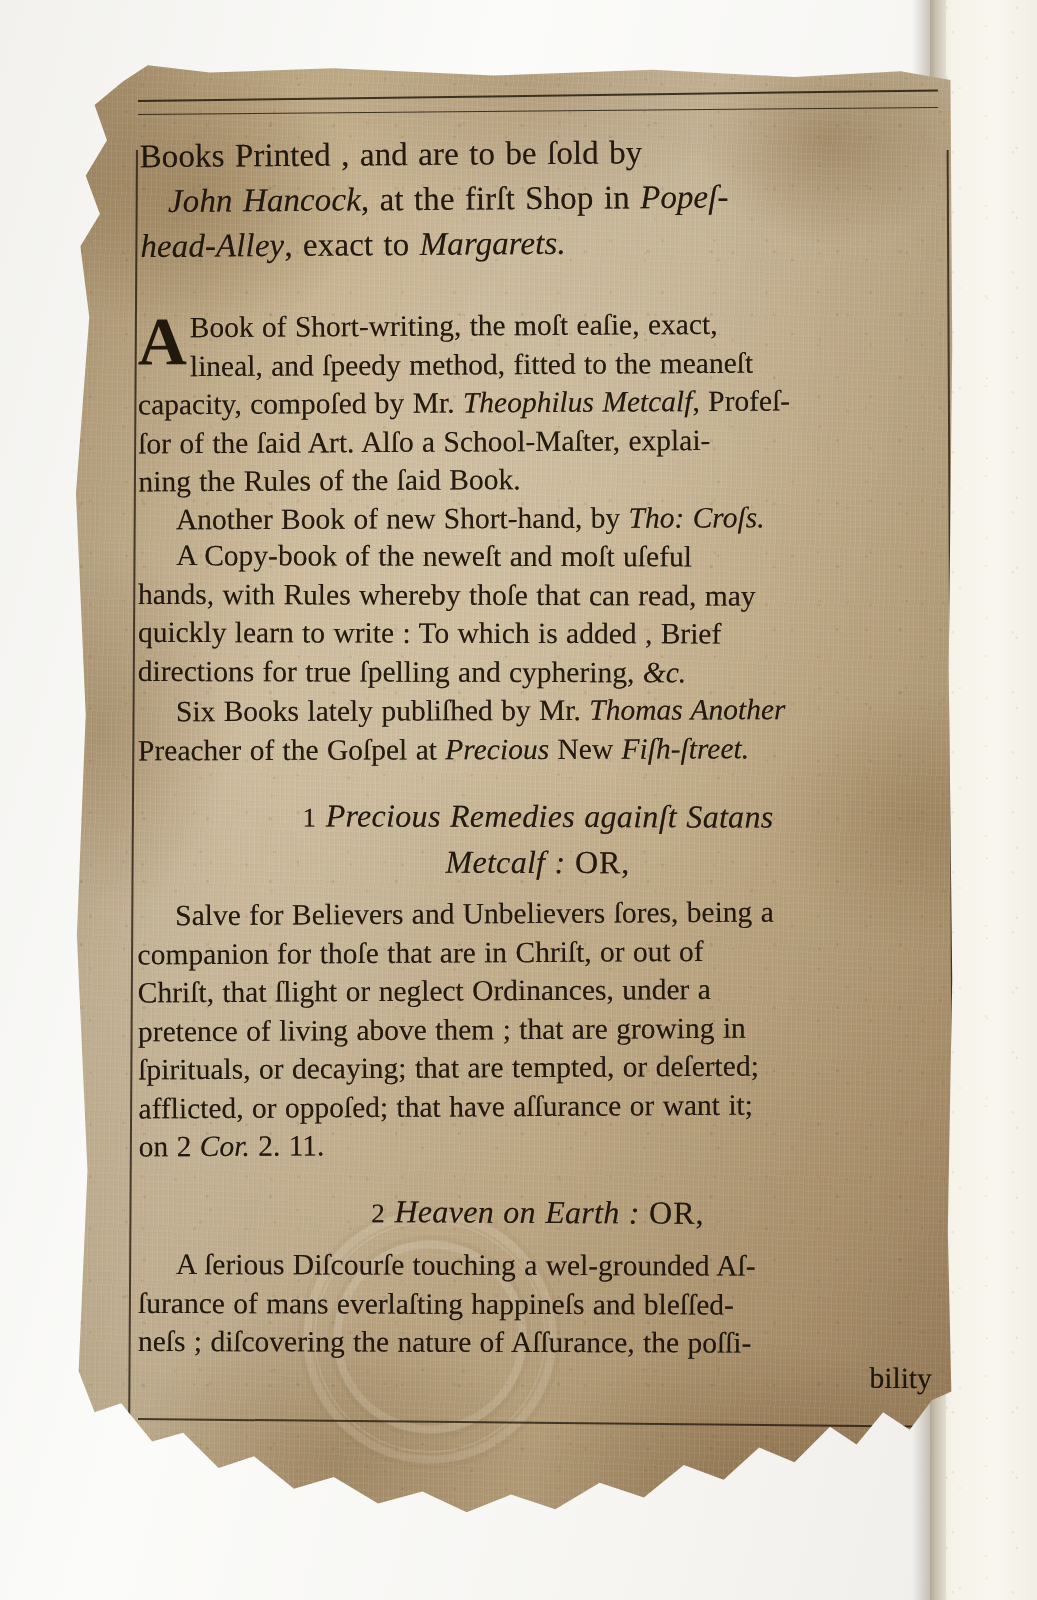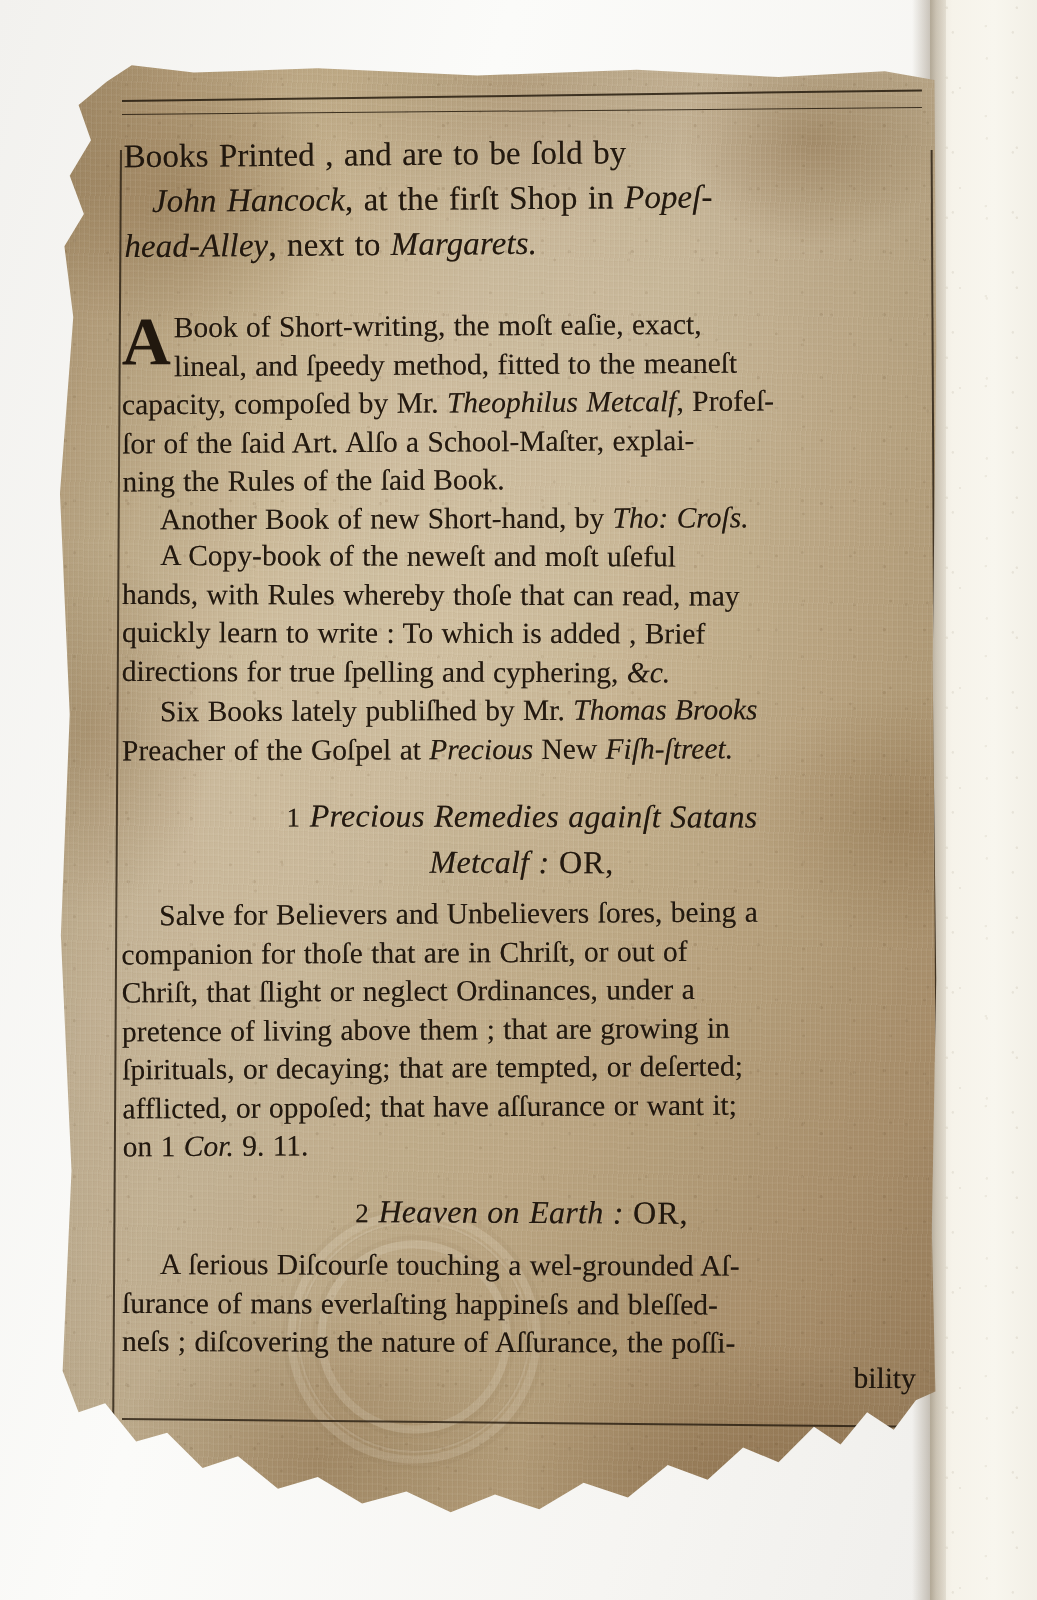--- a/index.html
+++ b/index.html
@@ -50,21 +50,21 @@
   #gutter-shadow {
     position: absolute;
     left: 912px; top: 0;
     width: 34px; height: 1600px;
     background: linear-gradient(90deg, rgba(90,74,50,0) 0%, rgba(92,74,48,.30) 55%, rgba(120,100,70,.12) 100%);
   }
 
   
   #leaf {
     position: absolute;
-    left: 52px;
+    left: 68px;
     top: 52px;
     width: 886px;
     height: 1472px;
     
     clip-path: polygon(
       9.0% 0.9%, 16% 1.4%, 30% 1.1%, 48% 1.6%, 66% 1.2%, 82% 1.7%, 94% 1.3%, 99.6% 1.9%,
       99.8% 20%, 99.4% 42%, 99.8% 63%, 99.3% 80%, 99.7% 91.0%,
       97.5% 91.6%, 95.0% 93.6%, 92.0% 92.4%, 89.0% 94.6%, 86.0% 93.4%,
       82.0% 95.8%, 78.0% 94.8%, 74.0% 97.0%, 69.5% 96.0%, 65.0% 98.2%,
       60.0% 97.2%, 55.0% 99.0%, 50.0% 98.0%, 45.0% 99.2%, 40.0% 97.8%,
@@ -275,21 +275,21 @@
 
     <div class="side-rule" id="side-rule-left"></div>
     <div class="side-rule" id="side-rule-right"></div>
 
     <div class="rule" id="rule-top-a"></div>
     <div class="rule thin" id="rule-top-b"></div>
 
     <div id="headline">
       <span class="ln l1">Books Printed , and are to be ſold by</span>
       <span class="ln l2"><span class="it">John Hancock</span><span>, at the firſt Shop in </span><span class="it">Popeſ-</span></span>
-      <span class="ln l3"><span class="it">head-Alley</span><span>, next to </span><span class="it">Margarets.</span></span>
+      <span class="ln l3"><span class="it">head-Alley</span><span>, exact to </span><span class="it">Margarets.</span></span>
     </div>
 
     <div id="body-text">
 
       <div class="para tilt1">
         <span id="dropcap">A</span>
         <span class="ln">Book of Short-writing,  the moſt eaſie,  exact,</span>
         <span class="ln">lineal, and ſpeedy method, fitted to the meaneſt</span>
         <span class="ln"><span>capacity, compoſed by Mr. </span><span class="it">Theophilus Metcalf</span><span>, Profeſ-</span></span>
         <span class="ln">ſor of the ſaid Art.  Alſo a School-Maſter, explai-</span>
@@ -301,39 +301,39 @@
       </div>
 
       <div class="para tilt3">
         <span class="ln indent">A Copy-book of the neweſt and moſt uſeful</span>
         <span class="ln">hands, with Rules whereby thoſe that can read, may</span>
         <span class="ln">quickly learn to write : To which is added , Brief</span>
         <span class="ln"><span>directions for true ſpelling and cyphering, </span><span class="it">&amp;c.</span></span>
       </div>
 
       <div class="para tilt2">
-        <span class="ln indent"><span>Six Books lately publiſhed by Mr. </span><span class="it">Thomas Brooks</span></span>
+        <span class="ln indent"><span>Six Books lately publiſhed by Mr. </span><span class="it">Thomas Another</span></span>
         <span class="ln"><span>Preacher of the Goſpel at </span><span class="it">Precious</span><span> New </span><span class="it">Fiſh-ſtreet.</span></span>
       </div>
 
       <div class="section-head tilt3">
         <span class="ln"><span class="num">1</span>
           <span>Precious Remedies againſt Satans</span></span>
         <span class="ln"><span>Metcalf :</span>
           <span class="rom">OR,</span></span>
       </div>
 
       <div class="para tilt1">
         <span class="ln indent">Salve for Believers and Unbelievers ſores, being a</span>
         <span class="ln">companion for thoſe that are in Chriſt,  or out of</span>
         <span class="ln">Chriſt, that ſlight or neglect Ordinances, under a</span>
         <span class="ln">pretence of living above them ;  that are growing in</span>
         <span class="ln">ſpirituals, or decaying; that are tempted, or deſerted;</span>
         <span class="ln">afflicted, or oppoſed; that have aſſurance or want it;</span>
-        <span class="ln"><span>on 1 </span><span class="it">Cor.</span><span> 9. 11.</span></span>
+        <span class="ln"><span>on 2 </span><span class="it">Cor.</span><span> 2. 11.</span></span>
       </div>
 
       <div class="section-head tilt4">
         <span class="ln"><span class="num">2</span>
           <span>Heaven on Earth :</span>
           <span class="rom">OR,</span></span>
       </div>
 
       <div class="para tilt3">
         <span class="ln indent">A ſerious Diſcourſe touching a wel-grounded Aſ-</span>

